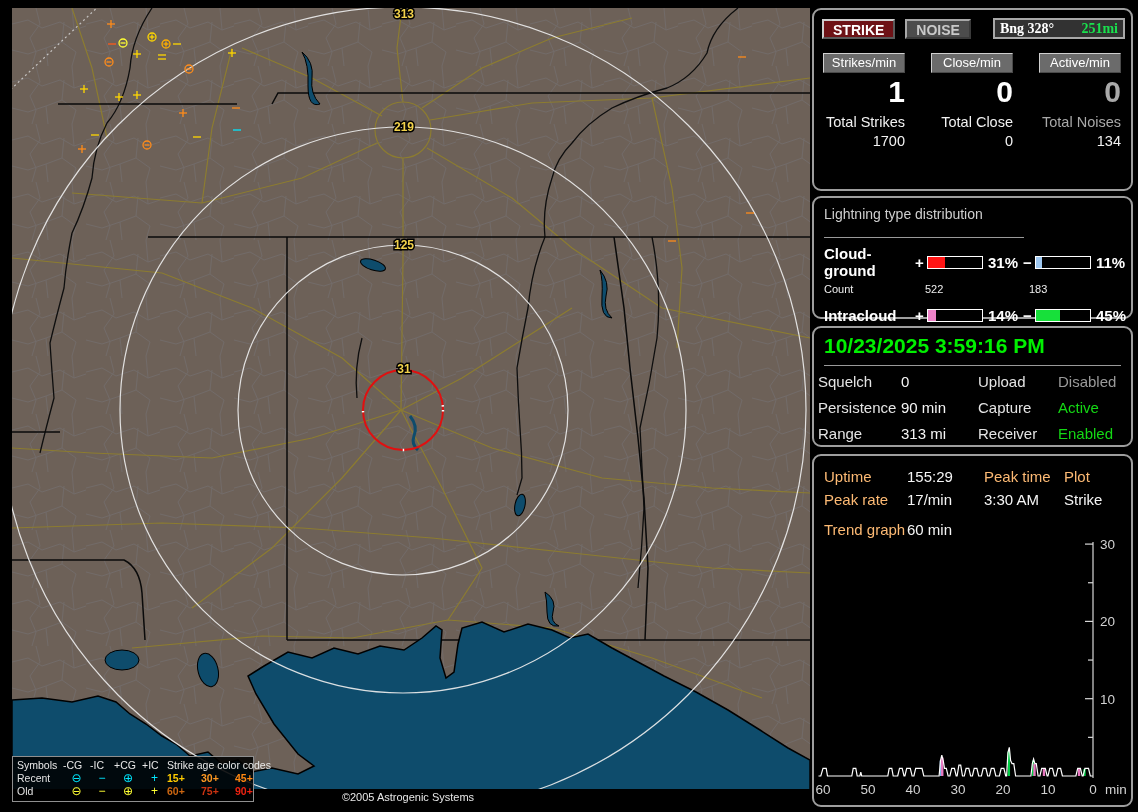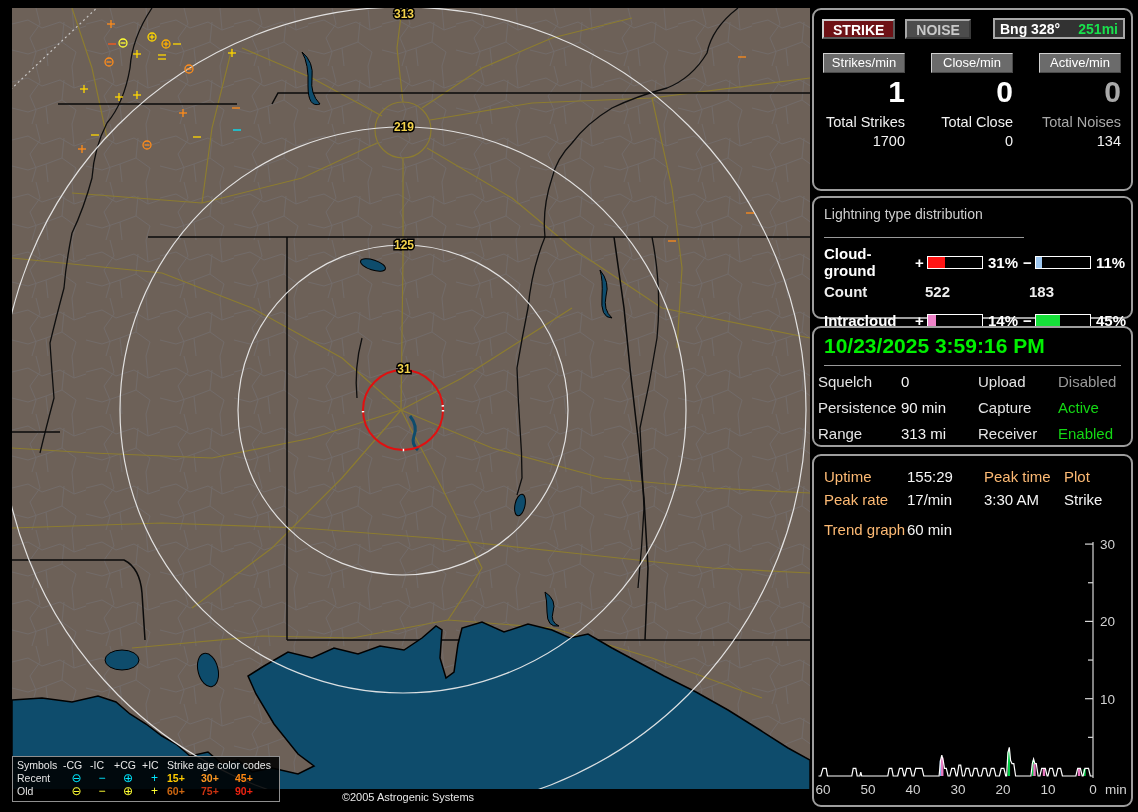--- a/index.html
+++ b/index.html
@@ -3,58 +3,58 @@
 <meta charset="utf-8">
 <style>
   html,body{margin:0;padding:0;background:#000;}
   .screen{position:relative;width:1138px;height:812px;background:#000;overflow:hidden;
           font-family:"Liberation Sans","DejaVu Sans",sans-serif;}
   
   .map{position:absolute;left:12px;top:8px;width:798px;height:798px;}
   .map svg{display:block;}
   .copybar{position:absolute;left:0;top:781px;width:798px;height:17px;background:#000;
            color:#e8e8e8;font-size:11px;line-height:17px;text-align:center;padding-right:6px;box-sizing:border-box;}
-  .legend{position:absolute;left:0px;top:748px;width:268px;background:rgba(0,0,0,.88);
+  .legend{position:absolute;left:0px;top:748px;width:242px;background:rgba(0,0,0,.88);
           border:1px solid #8f8f8f;padding:2px 3px 3px 4px;box-sizing:border-box;}
   .legend-grid{display:grid;grid-template-columns:46px 27px 24px 28px 25px 34px 34px 34px;
                font-size:10.5px;line-height:13px;color:#e2e2e2;}
   .legend-grid .hdr{color:#e8e8e8;}
   .legend-grid .agehdr{grid-column:6/9;white-space:nowrap;}
   .legend-grid .sym{font-size:12px;text-align:center;line-height:13px;}
   .legend-grid .age{font-weight:bold;}
   
   .panel{position:absolute;left:812px;width:321px;background:#000;border:2px solid #9e9e9e;
          border-radius:9px;box-sizing:border-box;color:#eee;}
   .p1{top:8px;height:183px;}
   .p2{top:196px;height:123px;}
   .p3{top:326px;height:121px;}
   .p4{top:454px;height:353px;}
   .row1{display:flex;align-items:center;margin:8px 6px 0 8px;}
   .btn{height:20px;line-height:18px;font-size:14px;font-weight:bold;text-align:center;
        padding:0 9px;box-sizing:border-box;}
   .btn-strike{background:#6e1216;color:#fff;border:2px solid #cfcfcf;border-right-color:#5a5a5a;border-bottom-color:#5a5a5a;}
   .btn-noise{background:#4c4c4c;color:#c9c9c9;border:2px solid #a8a8a8;border-right-color:#3a3a3a;border-bottom-color:#3a3a3a;margin-left:10px;}
   .bng{margin-left:auto;width:132px;height:21px;background:#323232;border:2px solid #a8a8a8;
-       box-sizing:border-box;display:flex;align-items:center;justify-content:space-between;padding:0 5px;}
+       box-sizing:border-box;display:flex;align-items:center;justify-content:space-between;padding:0 5px;font-family:Liberation Serif, serif;}
   .bng .b{color:#fff;font-weight:bold;font-size:14px;}
   .bng .d{color:#19e04d;font-weight:bold;font-size:14px;}
   .ratecols{display:grid;grid-template-columns:1fr 1fr 1fr;column-gap:26px;margin:14px 10px 0 9px;}
   .chip{height:18px;line-height:17px;font-size:13px;text-align:center;background:#6b6b6b;color:#fff;
         border:1px solid #d0d0d0;border-right-color:#4a4a4a;border-bottom-color:#4a4a4a;}
   .bignum{font-size:30px;font-weight:bold;color:#fff;text-align:right;margin-top:2px;}
   .totlbl{font-size:14.5px;color:#f2f2f2;text-align:right;margin-top:5px;white-space:nowrap;}
   .totval{font-size:14.5px;color:#f2f2f2;text-align:right;margin-top:3px;}
   .dim{color:#a9a9a9 !important;}
   
   .dist-title{margin:8px 10px 0 10px;font-size:14px;color:#cfcfcf;border-bottom:1px solid #9a9a9a;
               padding-bottom:15px;width:200px;}
   .dist-row{display:grid;grid-template-columns:91px 12px 56px 40px 12px 56px 40px;align-items:center;
             margin:7px 4px 0 10px;font-size:15px;font-weight:bold;color:#fff;}
   .cnt-row{display:grid;grid-template-columns:101px 104px auto;margin:4px 4px 12px 10px;
-           font-size:15px;font-weight:bold;color:#eee;}
+           font-size:11px;font-weight:normal;color:#eee;}
   .bar{width:54px;height:11px;background:#000;border:1px solid #fff;box-sizing:content-box;}
   .bar .fill{height:11px;}
   .pct{padding-left:5px;}
   
   .datetime{margin:6px 10px 0 10px;font-size:21px;font-weight:bold;color:#00f000;
             border-bottom:1px solid #9a9a9a;padding-bottom:7px;}
   .srow{display:grid;grid-template-columns:83px 77px 80px auto;margin:6px 10px 0 4px;
         font-size:15px;color:#e4e4e4;line-height:20px;}
   .srow .v{color:#f5f5f5;}
   

